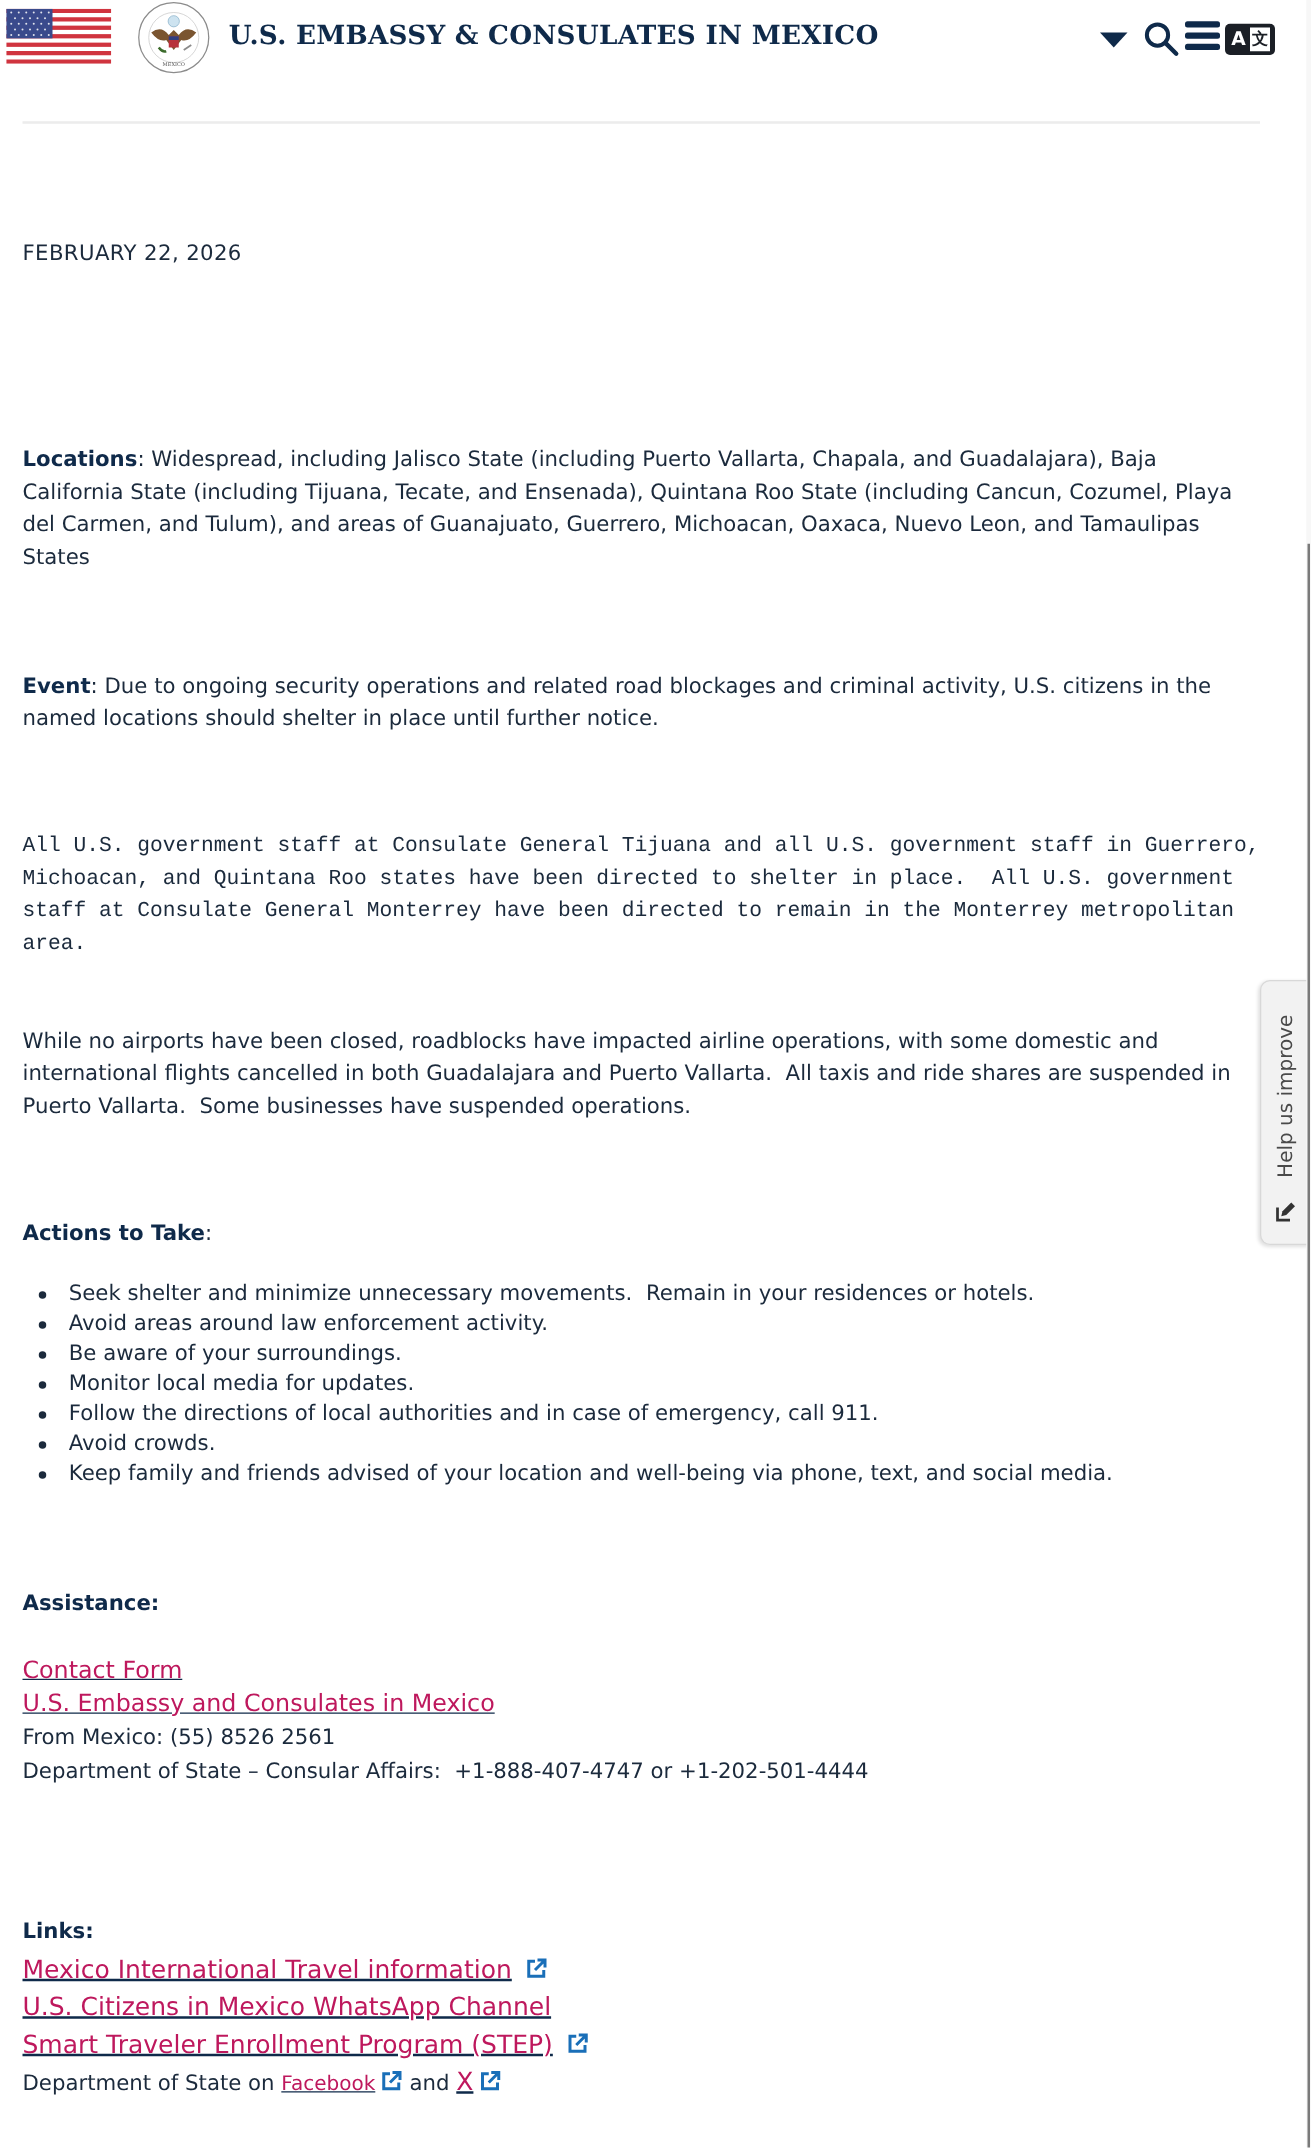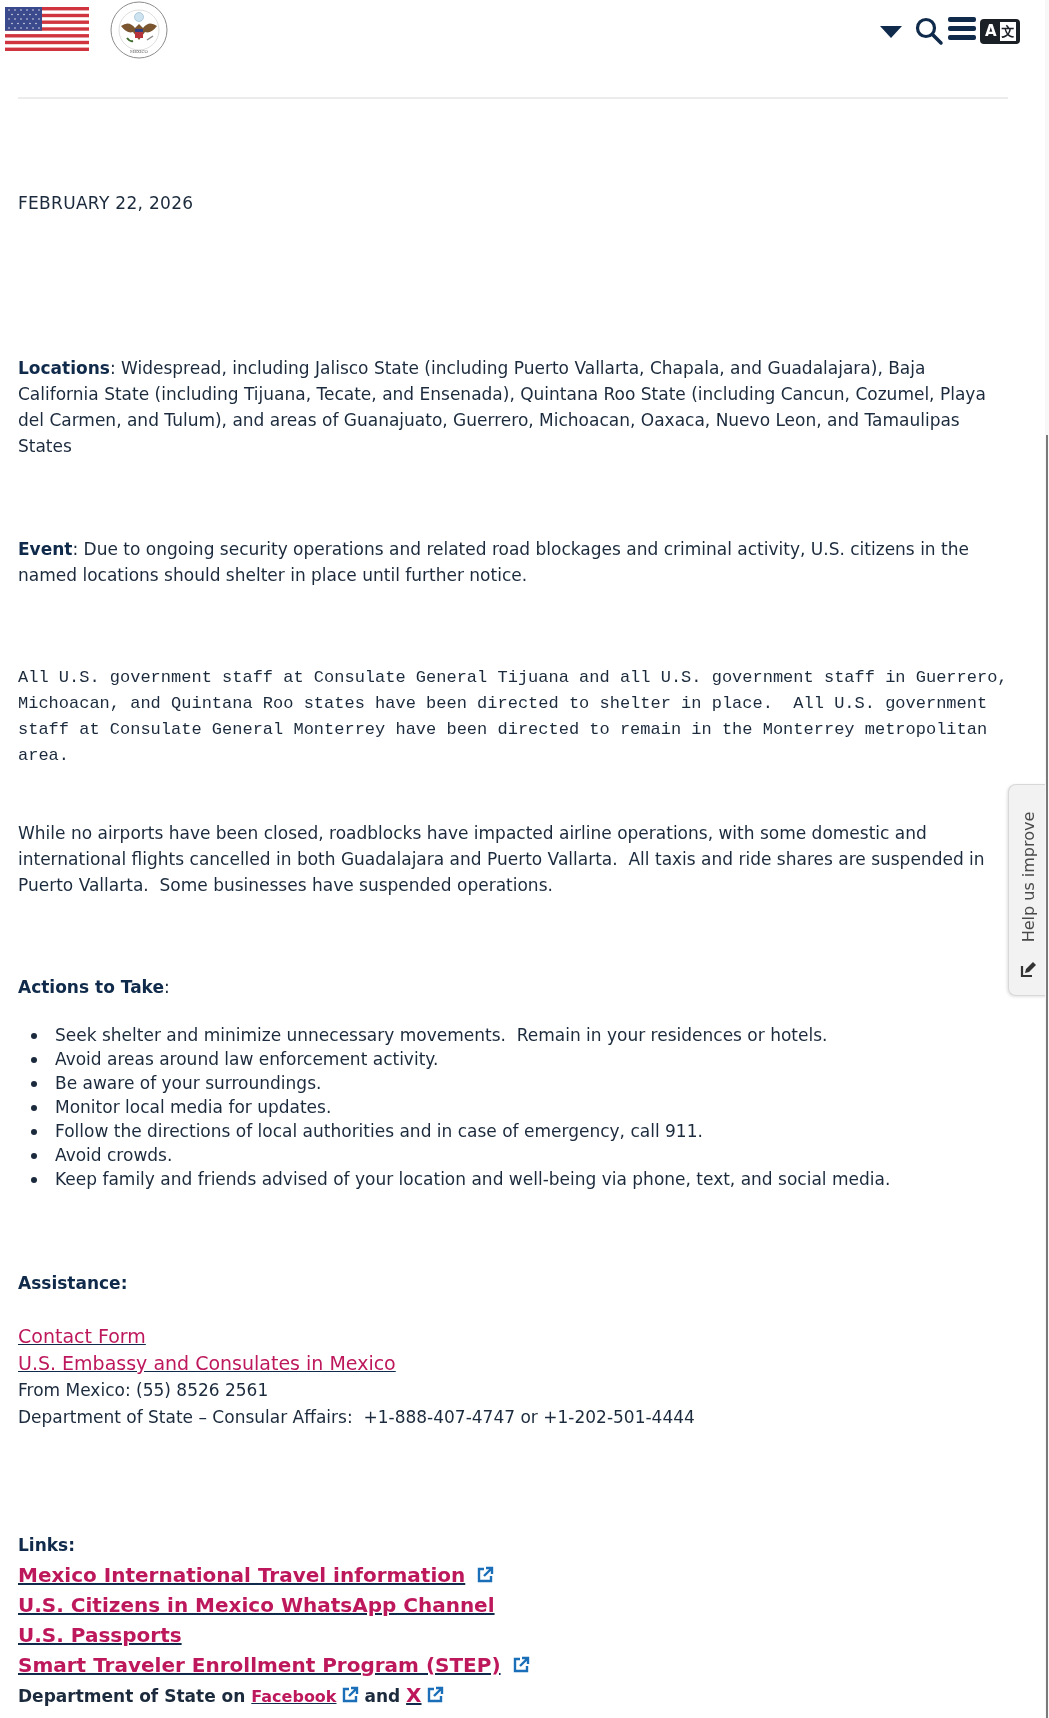--- a/index.html
+++ b/index.html
@@ -42,21 +42,21 @@
   ul.actions { position: absolute; left: 0; top: 1023px; margin: 0; padding: 0; list-style: none; width: 990px; }
   ul.actions li { position: relative; padding-left: 37px; line-height: 24px; font-size: 17px; }
   ul.actions li::before { content: ""; position: absolute; left: 13px; top: 10px; width: 6px; height: 6px; border-radius: 50%; background: #1b2a3c; }
   .p-assist { top: 1270px; }
   .assist-block { position: absolute; left: 0; top: 1321px; width: 990px; }
   .assist-block .line { display: block; height: 27px; line-height: 27px; font-size: 17px; }
   .assist-block a.line { font-size: 19px; }
   a.lnk { color: #be185d; text-decoration: underline; text-decoration-color: #0f2a4a; cursor: pointer; }
   .p-links { top: 1532px; }
   .links-block { position: absolute; left: 0; top: 1560px; width: 990px; }
-  .links-block .line { display: block; height: 30px; line-height: 30px; font-size: 20px; font-weight: bold; }
+  .links-block .line { display: block; height: 30px; line-height: 30px; font-size: 20px; }
   .links-block .plain { font-size: 17px; }
   .ext { display: inline-block; width: 18px; height: 18px; vertical-align: -2px; margin-left: 4px; }
 
   
   .help-tab { position: absolute; left: 1008px; top: 784px; width: 38px; height: 210px;
     background: #f2f2f2; border: 1px solid #d8d8d8; border-right: none;
     border-radius: 8px 0 0 8px; box-shadow: -1px 1px 3px rgba(0,0,0,0.12); cursor: pointer; }
   .help-text { position: absolute; left: 19px; top: 92px; transform: translate(-50%, -50%) rotate(-90deg);
     white-space: nowrap; font-size: 16px; color: #4a4a4a; font-family: "DejaVu Sans", sans-serif; }
   .help-icon { position: absolute; left: 10px; top: 176px; width: 18px; height: 18px; }
@@ -116,20 +116,21 @@
     <circle cx="32" cy="30" r="20" fill="none" stroke="#c8c8c8" stroke-width="0.6"></circle>
     <circle cx="32" cy="17" r="4.5" fill="#cde3f0" stroke="#7aa6c2" stroke-width="0.5"></circle>
     <path d="M14 26 Q22 20 28 28 L32 24 L36 28 Q42 20 50 26 Q44 34 38 32 L32 40 L26 32 Q20 34 14 26 Z" fill="#7a5530"></path>
     <rect x="28" y="29" width="8" height="9" fill="#b8323c"></rect>
     <rect x="28" y="29" width="8" height="3" fill="#2f3f80"></rect>
     <path d="M20 38 q3 4 6 3" stroke="#3c6b2c" stroke-width="2" fill="none"></path>
     <path d="M40 40 l6 -4" stroke="#8a8a8a" stroke-width="1.5"></path>
     <text x="32" y="53" font-size="4" text-anchor="middle" fill="#555" font-family="DejaVu Serif, serif">MEXICO</text>
   </svg>
 
+  <div class="site-title">U.S. EMBASSY &amp; CONSULATES IN MEXICO</div>
 
   <div class="hdr-icons">
     <div class="hdr-btn caret-btn"></div>
     <svg class="hdr-btn search-btn" viewBox="0 0 30 30">
       <circle cx="12" cy="12" r="8.5" fill="none" stroke="#0f2a4a" stroke-width="3.2"></circle>
       <line x1="18.5" y1="18.5" x2="27" y2="27" stroke="#0f2a4a" stroke-width="3.5" stroke-linecap="round"></line>
     </svg>
     <div class="hdr-btn menu-btn">
       <span style="top:0"></span>
         <span style="top:9px"></span>
@@ -184,23 +185,20 @@
       <a class="lnk">Mexico International Travel information</a>
       <svg class="ext" viewBox="0 0 18 18">
           <path d="M8 3H3v12h12v-5" fill="none" stroke="#1a6fb8" stroke-width="2.4"></path>
           <path d="M10 2h6v6M16 2L8 10" fill="none" stroke="#1a6fb8" stroke-width="2.4"></path>
         </svg>
     </span>
     <span class="line">
       <a class="lnk">U.S. Citizens in Mexico WhatsApp Channel</a>
     </span>
     <span class="line">
-      <a class="lnk">U.S. Passports</a>
-    </span>
-    <span class="line">
       <a class="lnk">Smart Traveler Enrollment Program (STEP)</a>
       <svg class="ext" viewBox="0 0 18 18">
           <path d="M8 3H3v12h12v-5" fill="none" stroke="#1a6fb8" stroke-width="2.4"></path>
           <path d="M10 2h6v6M16 2L8 10" fill="none" stroke="#1a6fb8" stroke-width="2.4"></path>
         </svg>
     </span>
     <span class="line plain"><span style="white-space:pre;">Department of State on </span><a class="lnk" style="font-size:16px">Facebook</a><svg class="ext" viewBox="0 0 18 18">
           <path d="M8 3H3v12h12v-5" fill="none" stroke="#1a6fb8" stroke-width="2.4"></path>
           <path d="M10 2h6v6M16 2L8 10" fill="none" stroke="#1a6fb8" stroke-width="2.4"></path>
         </svg><span style="white-space:pre;"> and </span><a class="lnk" style="font-size:20px">X</a><svg class="ext" viewBox="0 0 18 18">

